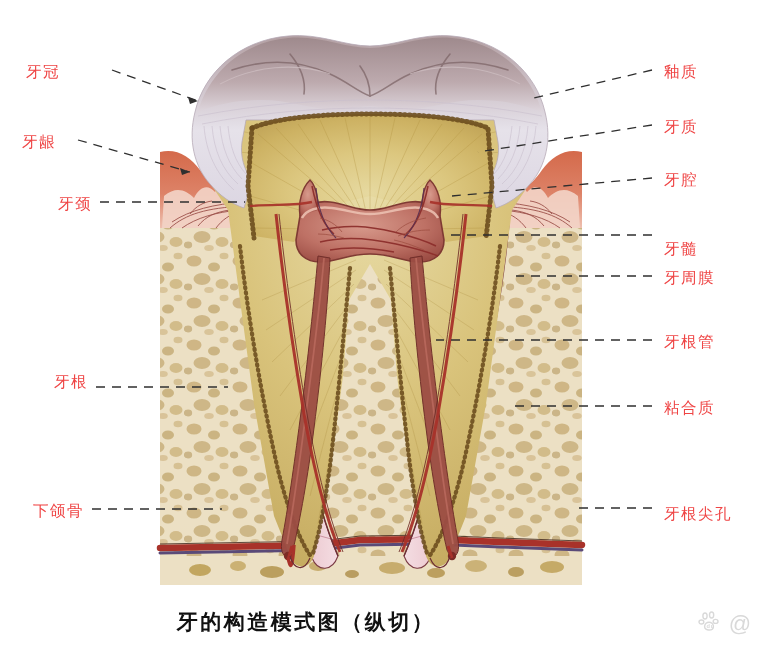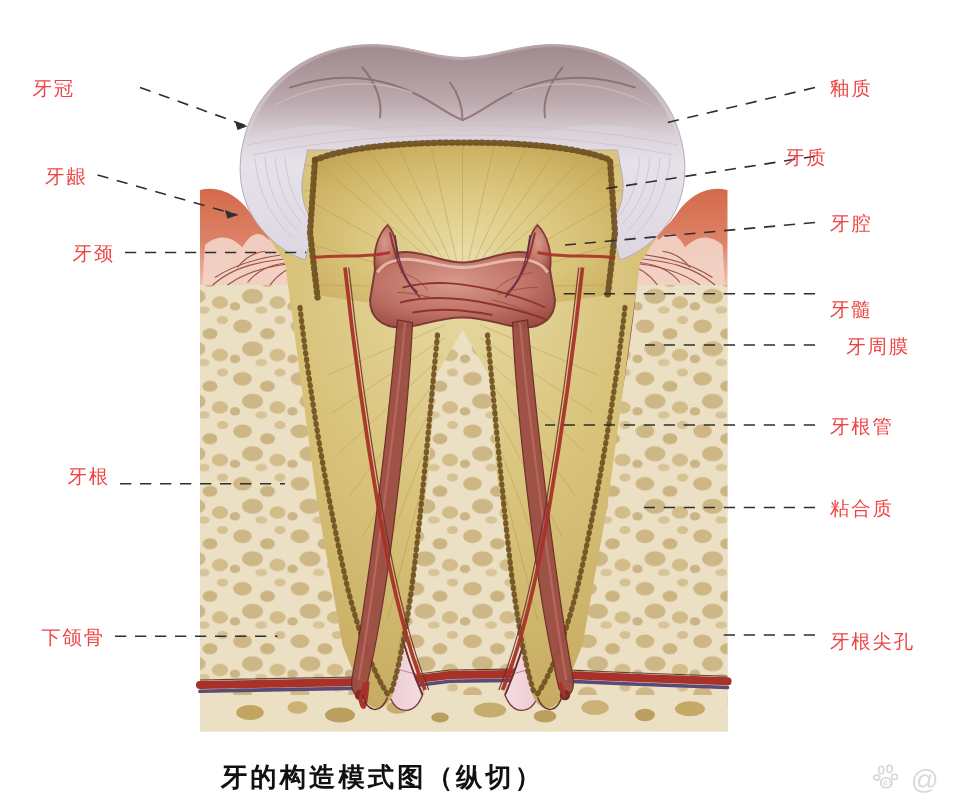--- a/index.html
+++ b/index.html
@@ -468,30 +468,30 @@
       <line x1="652" y1="508" x2="578" y2="508"></line>
     </g>
 
     <g fill="#2f2f2f">
       <polygon points="198,101 188,97 190,104"></polygon>
       <polygon points="190,172 180,168 182,175"></polygon>
     </g>
   </svg>
 
   <div class="lbl left" style="left:60px;top:64px;transform:translateX(-100%);">牙冠</div>
-  <div class="lbl left" style="left:70px;top:134px;transform:translateX(-100%);">牙龈</div>
+  <div class="lbl left" style="left:56px;top:134px;transform:translateX(-100%);">牙龈</div>
   <div class="lbl left" style="left:92px;top:196px;transform:translateX(-100%);">牙颈</div>
   <div class="lbl left" style="left:88px;top:374px;transform:translateX(-100%);">牙根</div>
   <div class="lbl left" style="left:84px;top:503px;transform:translateX(-100%);">下颌骨</div>
 
   <div class="lbl right" style="left:664px;top:64px;">釉质</div>
-  <div class="lbl right" style="left:628px;top:119px;">牙质</div>
+  <div class="lbl right" style="left:664px;top:119px;">牙质</div>
   <div class="lbl right" style="left:664px;top:172px;">牙腔</div>
   <div class="lbl right" style="left:664px;top:241px;">牙髓</div>
-  <div class="lbl right" style="left:664px;top:270px;margin-left:13px;">牙周膜</div>
+  <div class="lbl right" style="left:664px;top:270px;">牙周膜</div>
   <div class="lbl right" style="left:664px;top:334px;">牙根管</div>
   <div class="lbl right" style="left:664px;top:400px;">粘合质</div>
   <div class="lbl right" style="left:664px;top:506px;">牙根尖孔</div>
 
   <div id="caption">牙的构造模式图（纵切）</div>
 
   <div id="watermark">
     <span class="paw">
       <svg width="24" height="24" viewBox="0 0 24 24" aria-hidden="true">
         <g fill="none" stroke="#d9d9d9" stroke-width="1.4">

